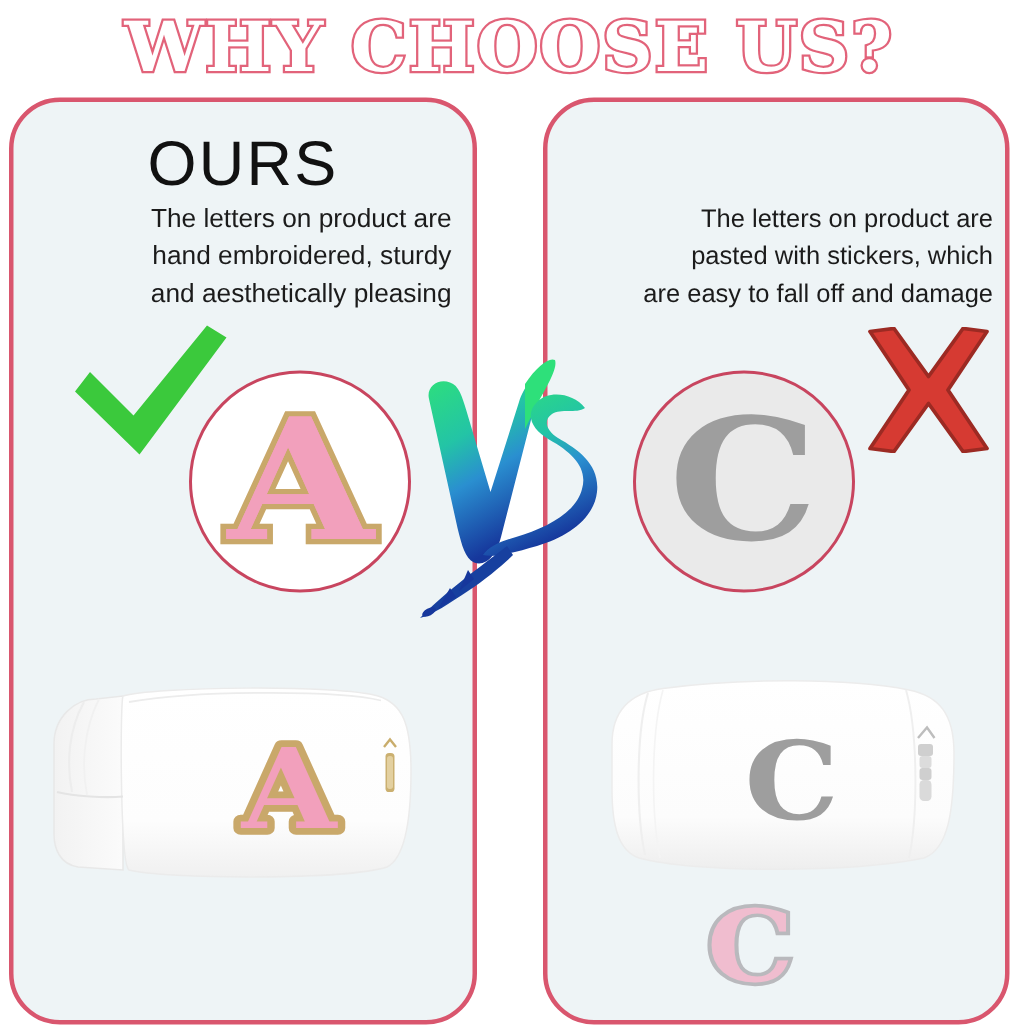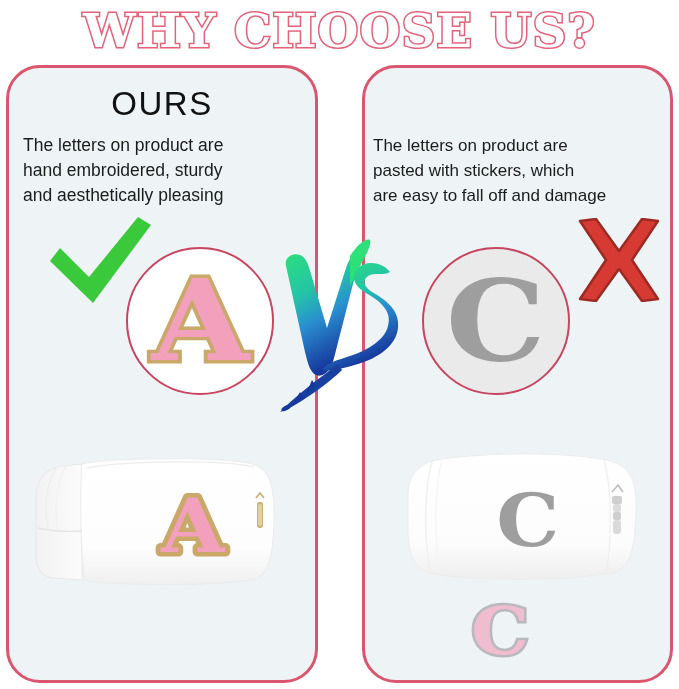--- a/index.html
+++ b/index.html
@@ -36,28 +36,28 @@
     border-radius:34px;
     box-sizing:border-box;
     overflow:hidden;
   }
   #panel-left{left:6px;top:65px;width:312px;height:618px;}
   #panel-right{left:362px;top:65px;width:311px;height:618px;}
 
   .panel-heading{
     position:absolute;top:17px;left:0;width:100%;
     text-align:center;
-    font-size:33px;
+    font-size:42px;
     font-weight:400;
     letter-spacing:1.5px;
     color:#111111;
   }
   .panel-desc{
     position:absolute;top:65px;left:0;width:100%;
-    text-align:left;
+    text-align:right;
     font-size:17.5px;
     line-height:25px;
     color:#1b1b1b;
     padding:0 14px;
     box-sizing:border-box;
     white-space:pre-line;
   }
   #panel-right .panel-desc{padding:0 8px;font-size:17px;}
 
   

